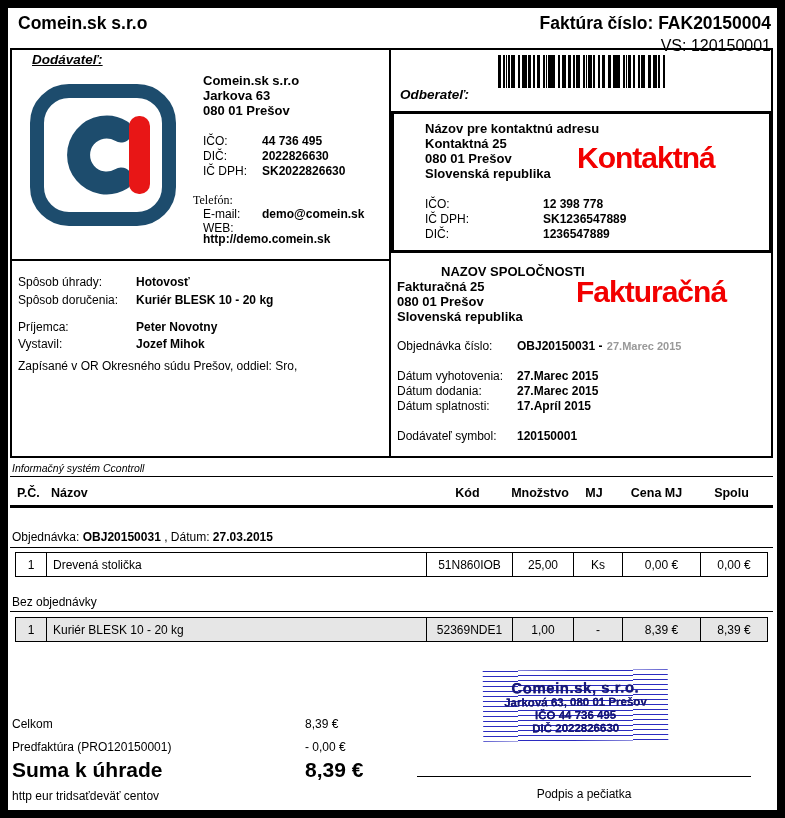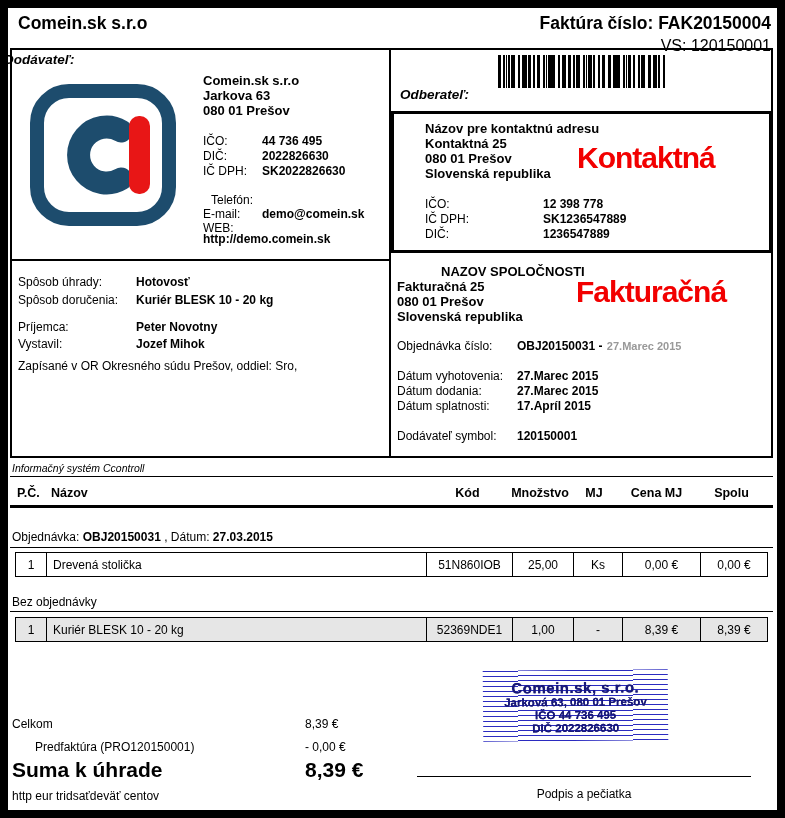--- a/index.html
+++ b/index.html
@@ -58,21 +58,21 @@
   <div class="frame"></div>
 
   <div class="abs h1" style="left:18px;top:13px;">Comein.sk s.r.o</div>
   <div class="abs h1" style="right:14px;top:13px;">Faktúra číslo: FAK20150004</div>
   <div class="abs vs" style="right:14px;top:37px;">VS: 120150001</div>
 
   <div class="box" style="left:10px;top:48px;width:763px;height:410px;"></div>
   <div class="rule" style="left:389px;top:48px;width:2px;height:410px;"></div>
   <div class="rule" style="left:10px;top:259px;width:380px;height:2px;"></div>
 
-  <div class="abs sec-label" style="left:4px;top:52px;">Dodávateľ:</div>
+  <div class="abs sec-label" style="left:32px;top:52px;text-decoration:underline;">Dodávateľ:</div>
 
   <div class="abs" style="left:28px;top:80px;width:150px;height:150px;">
     <svg width="150" height="150" viewBox="0 0 150 150">
       <rect x="9" y="11" width="132" height="128" rx="32" fill="none" stroke="#1d4c6d" stroke-width="14"></rect>
       <path d="M93 51 A28 28 0 1 0 93 99" fill="none" stroke="#1d4c6d" stroke-width="23" stroke-linecap="round"></path>
       <rect x="101" y="36" width="21" height="78" rx="10" fill="#e81616"></rect>
     </svg>
   </div>
 
   <div class="abs t13 b" style="left:203px;top:73px;">Comein.sk s.r.o</div>
@@ -82,21 +82,21 @@
   <div class="abs lblrow" style="left:203px;top:131px;">
     <span class="lbl" style="width:59px;">IČO:</span><span class="val">44 736 495</span>
   </div>
   <div class="abs lblrow" style="left:203px;top:146px;">
     <span class="lbl" style="width:59px;">DIČ:</span><span class="val">2022826630</span>
   </div>
   <div class="abs lblrow" style="left:203px;top:161px;">
     <span class="lbl" style="width:59px;">IČ DPH:</span><span class="val">SK2022826630</span>
   </div>
 
-  <div class="abs lblrow" style="left:211px;top:190px;">
+  <div class="abs lblrow" style="left:193px;top:190px;font-family:Liberation Serif, serif;">
     <span class="lbl" style="width:59px;">Telefón:</span><span class="val"></span>
   </div>
   <div class="abs lblrow" style="left:203px;top:204px;">
     <span class="lbl" style="width:59px;">E-mail:</span><span class="val">demo@comein.sk</span>
   </div>
   <div class="abs lblrow" style="left:203px;top:218px;">
     <span class="lbl" style="width:59px;">WEB:</span>
   </div>
   <div class="abs t12 b" style="left:203px;top:232px;">http://demo.comein.sk</div>
 
@@ -204,21 +204,21 @@
 
   <div class="stamp">
     <div class="s1">Comein.sk, s.r.o.</div>
     <div class="s2">Jarková 63, 080 01 Prešov</div>
     <div class="s2">IČO 44 736 495</div>
     <div class="s2">DIČ 2022826630</div>
   </div>
 
   <div class="abs t12" style="left:12px;top:717px;">Celkom</div>
   <div class="abs t12" style="left:305px;top:717px;">8,39 €</div>
-  <div class="abs t12" style="left:12px;top:740px;margin-left:23px;">Predfaktúra (PRO120150001)</div>
+  <div class="abs t12" style="left:12px;top:740px;">Predfaktúra (PRO120150001)</div>
   <div class="abs t12" style="left:305px;top:740px;">- 0,00 €</div>
   <div class="abs total-big" style="left:12px;top:758px;">Suma k úhrade</div>
   <div class="abs total-big" style="left:305px;top:758px;">8,39 €</div>
   <div class="abs t12" style="left:12px;top:789px;">http eur tridsaťdeväť centov</div>
 
   <div class="rule" style="left:417px;top:776px;width:334px;height:1px;"></div>
   <div class="abs t12" style="left:417px;top:787px;width:334px;text-align:center;">Podpis a pečiatka</div>
 </div>
 
 </body></html>

